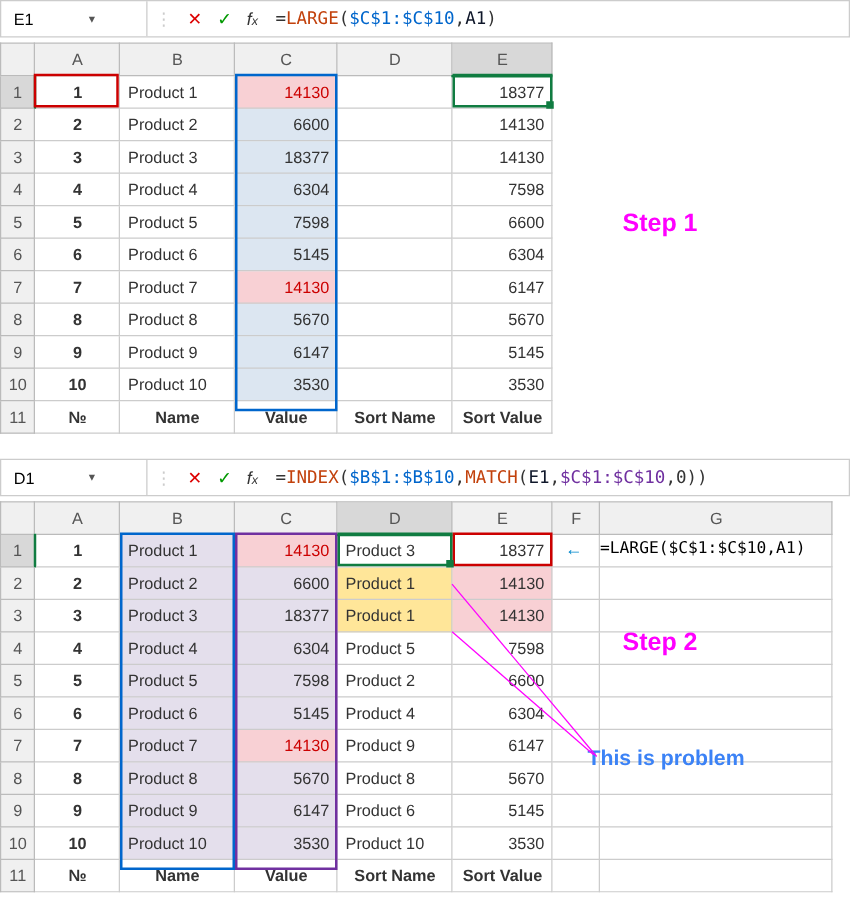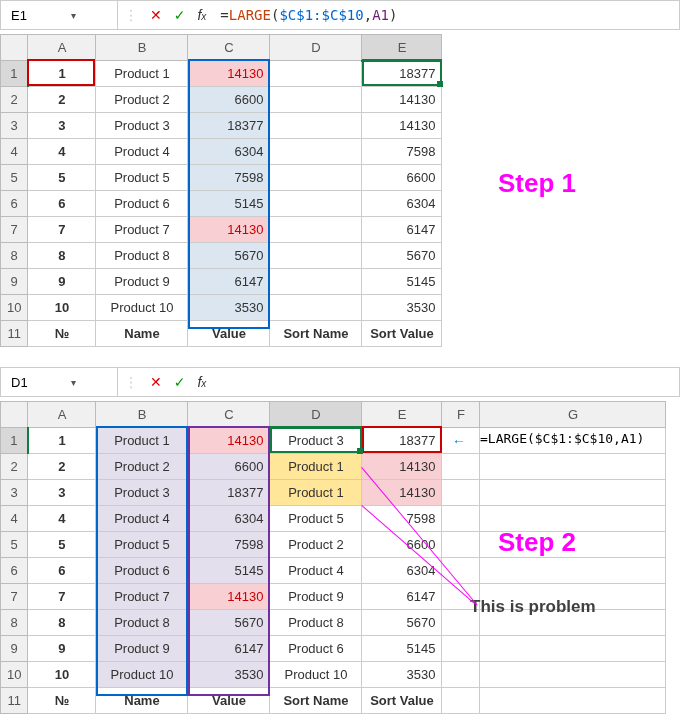--- a/index.html
+++ b/index.html
@@ -8,53 +8,53 @@
 .name-box { display:flex; align-items:center; border-right:1px solid #ccc; padding:0 8px; height:100%; width:100px; }
 .name-box input { border:none; outline:none; width:50px; font-size:13px; }
 .chev { color:#555; font-size:10px; margin-left:8px; cursor:pointer; }
 .fb-sep { color:#ccc; padding:0 6px; font-size:14px; }
 .fb-icon { padding:0 6px; font-size:14px; cursor:pointer; }
 .fb-x { color:#d00; }
 .fb-check { color:#090; }
 .fb-fx { font-style:italic; color:#333; }
 .formula-input { flex:1; padding:0 8px; border:none; outline:none; font-size:14px; font-family:Consolas,monospace; white-space:nowrap; overflow:hidden; }
 .formula-input span.ref1 { color:#0066cc; }
-.formula-input span.ref2 { color:#701a75; }
+.formula-input span.ref2 { color:#0f172a; }
 .formula-input span.ref3 { color:#7030a0; }
 .formula-input span.fn { color:#c2410c; }
 
 .grid { position:relative; border-collapse:collapse; margin-top:4px; }
 .grid td, .grid th { border:1px solid #ccc; height:26px; box-sizing:border-box; padding:0 6px; background:#fff; }
 .grid th { background:#f0f0f0; font-weight:normal; color:#555; text-align:center; border-color:#bbb; }
 .col-corner { width:26px; }
 .col-A { width:68px; }
 .col-B { width:92px; }
 .col-C { width:82px; }
 .col-D { width:92px; }
 .col-E { width:80px; }
 .row-head { width:26px; text-align:center; }
 .num-cell { text-align:right; }
 .idx-cell { text-align:center; font-weight:bold; }
-.name-cell { text-align:center; }
+.name-cell { text-align:left; }
 .hdr-row td { font-weight:bold; text-align:center; }
 
 .hl-c-pink { background:#f8d0d4 !important; color:#c00; text-align:right; }
 .hl-c-blue { background:#dce6f1 !important; text-align:right; }
 .hl-c-lav { background:#e4dfec !important; text-align:right; }
 .hl-b-lav { background:#e4dfec !important; }
 .hl-e-pink { background:#f8d0d4 !important; text-align:right; }
 .hl-d-yellow { background:#ffe699 !important; }
 
 th.active-col { background:#d8d8d8; border-bottom:2px solid #107c41; }
 th.active-row { background:#d8d8d8; border-right:2px solid #107c41; }
 
 .sel-cell { background:#fff !important; }
 
-.step-label { color:#ff00ff; font-size:26px; font-weight:bold; position:absolute; }
-.annot { color:#404040; font-weight:bold; position:absolute; font-size:17px;text-align:center; }
+.step-label { color:#ff00ff; font-size:20px; font-weight:bold; position:absolute; }
+.annot { color:#3b82f6; font-weight:bold; position:absolute; font-size:17px;text-align:center; }
 .arrow-note { color:#0088cc; font-size:14px; position:absolute; white-space:nowrap; }
 .formula-note { color:#000; font-size:13px; font-family:Consolas,monospace; position:absolute; white-space:nowrap; }
 
 .block { position:relative; }
 
 .sel-overlay { position:absolute; border:2px solid #107c41; pointer-events:none; box-sizing:border-box; z-index:5; }
 .fill-handle { position:absolute; width:6px; height:6px; background:#107c41; right:-3px; bottom:-3px; }
 .range-blue { position:absolute; border:2px solid #0066cc; pointer-events:none; box-sizing:border-box; z-index:4; }
 .range-red { position:absolute; border:2px solid #cc0000; pointer-events:none; box-sizing:border-box; z-index:4; }
 .range-purple { position:absolute; border:2px solid #7030a0; pointer-events:none; box-sizing:border-box; z-index:4; }
@@ -197,20 +197,21 @@
 <div class="block" id="block2">
   <div class="formula-bar">
     <div class="name-box">
       <input value="D1" style="">
       <span class="chev">▾</span>
     </div>
     <span class="fb-sep">⋮</span>
     <span class="fb-icon fb-x">✕</span>
     <span class="fb-icon fb-check">✓</span>
     <span class="fb-icon fb-fx">f<span style="font-size:10px">x</span></span>
+    <div class="formula-input" id="formula2"><span>=</span><span class="fn">INDEX</span><span>(</span><span class="ref1">$B$1:$B$10</span><span>,</span><span class="fn">MATCH</span><span>(</span><span class="ref2">E1</span><span>,</span><span class="ref3">$C$1:$C$10</span><span>,</span><span>0</span><span>))</span></div>
   </div>
 
   <table class="grid">
     <tbody>
           <tr>
       <th class="col-corner"></th>
       <th class="col-A">A</th>
       <th class="col-B">B</th>
       <th class="col-C">C</th>
       <th class="col-D active-col">D</th>
@@ -339,20 +340,20 @@
   <div class="range-blue" style="top:59px; left:96px; width:92px; height:270px;"></div>
   <div class="range-purple" style="top:59px; left:188px; width:82px; height:270px;"></div>
   <div class="range-red" style="top:59px; left:362px; width:80px; height:27px;"></div>
   <div class="sel-overlay" style="top:59px; left:270px; width:92px; height:27px;">
         <div class="fill-handle"></div>
       </div>
 
   <div class="arrow-note" style="top:64px; left:452px;">←</div>
   <div class="formula-note" style="top:64px; left:480px;">=LARGE($C$1:$C$10,A1)</div>
 
-  <div class="step-label" style="top:160px; left:498px;">Step 2</div>
+  <div class="step-label" style="top:136px; left:498px;">Step 2</div>
   <div class="annot" style="top:230px; left:470px;">This is problem</div>
 
   <div class="pink-line" style="top:138px; left:362px; width:150px; transform:rotate(41deg);"></div>
   <div class="pink-line" style="top:100px; left:362px; width:180px; transform:rotate(50deg);"></div>
 </div>
 
 </div>
 
 </body></html>

